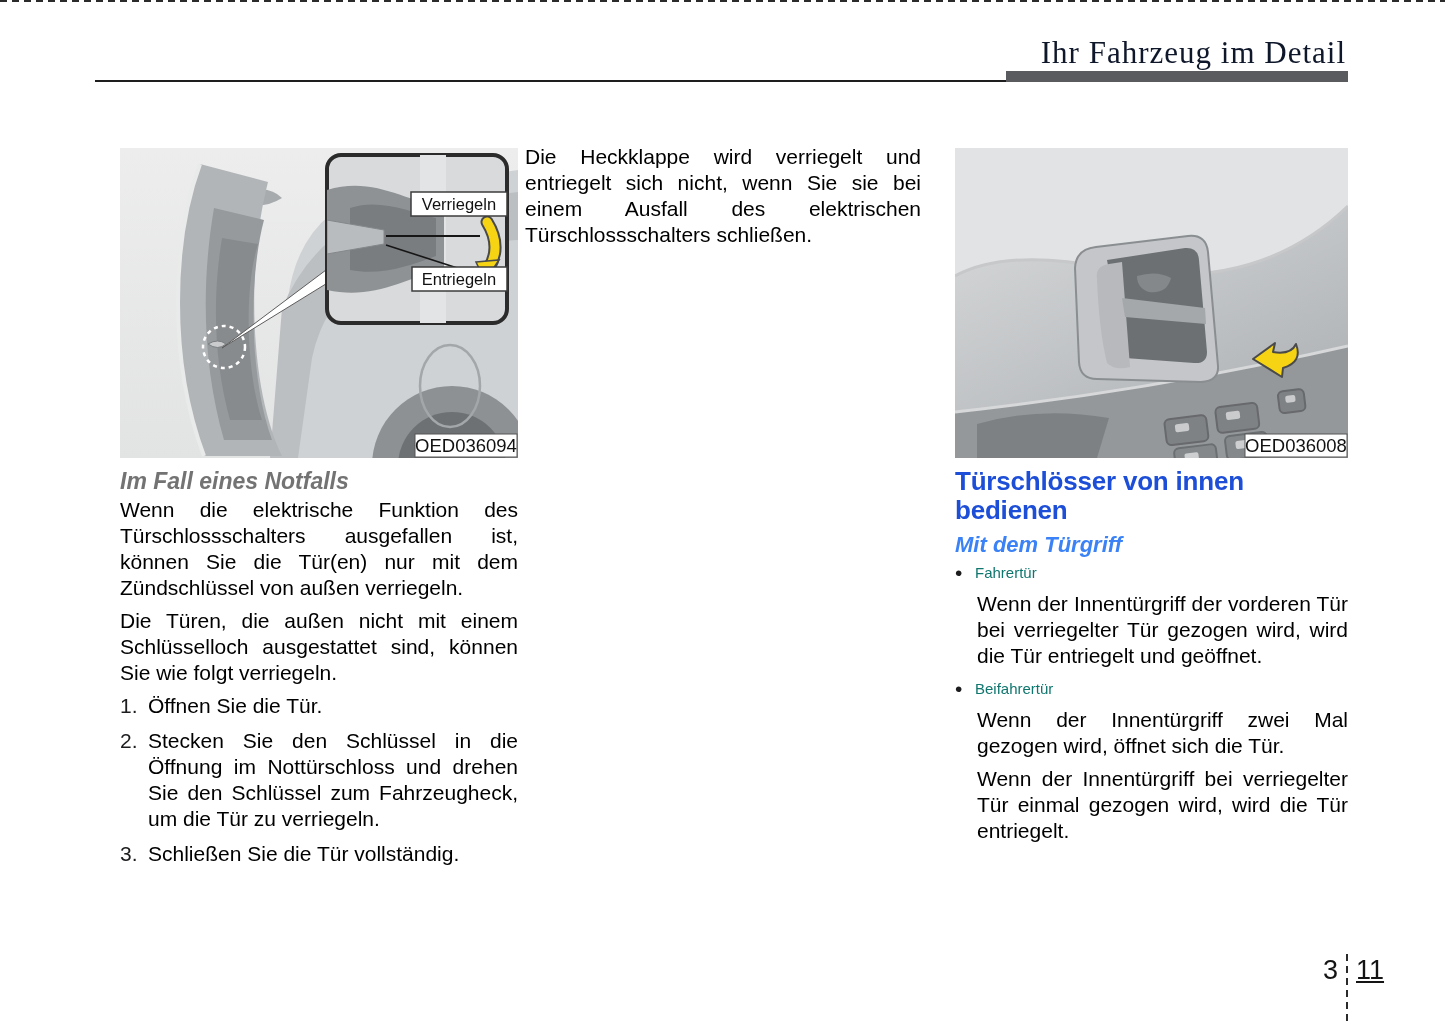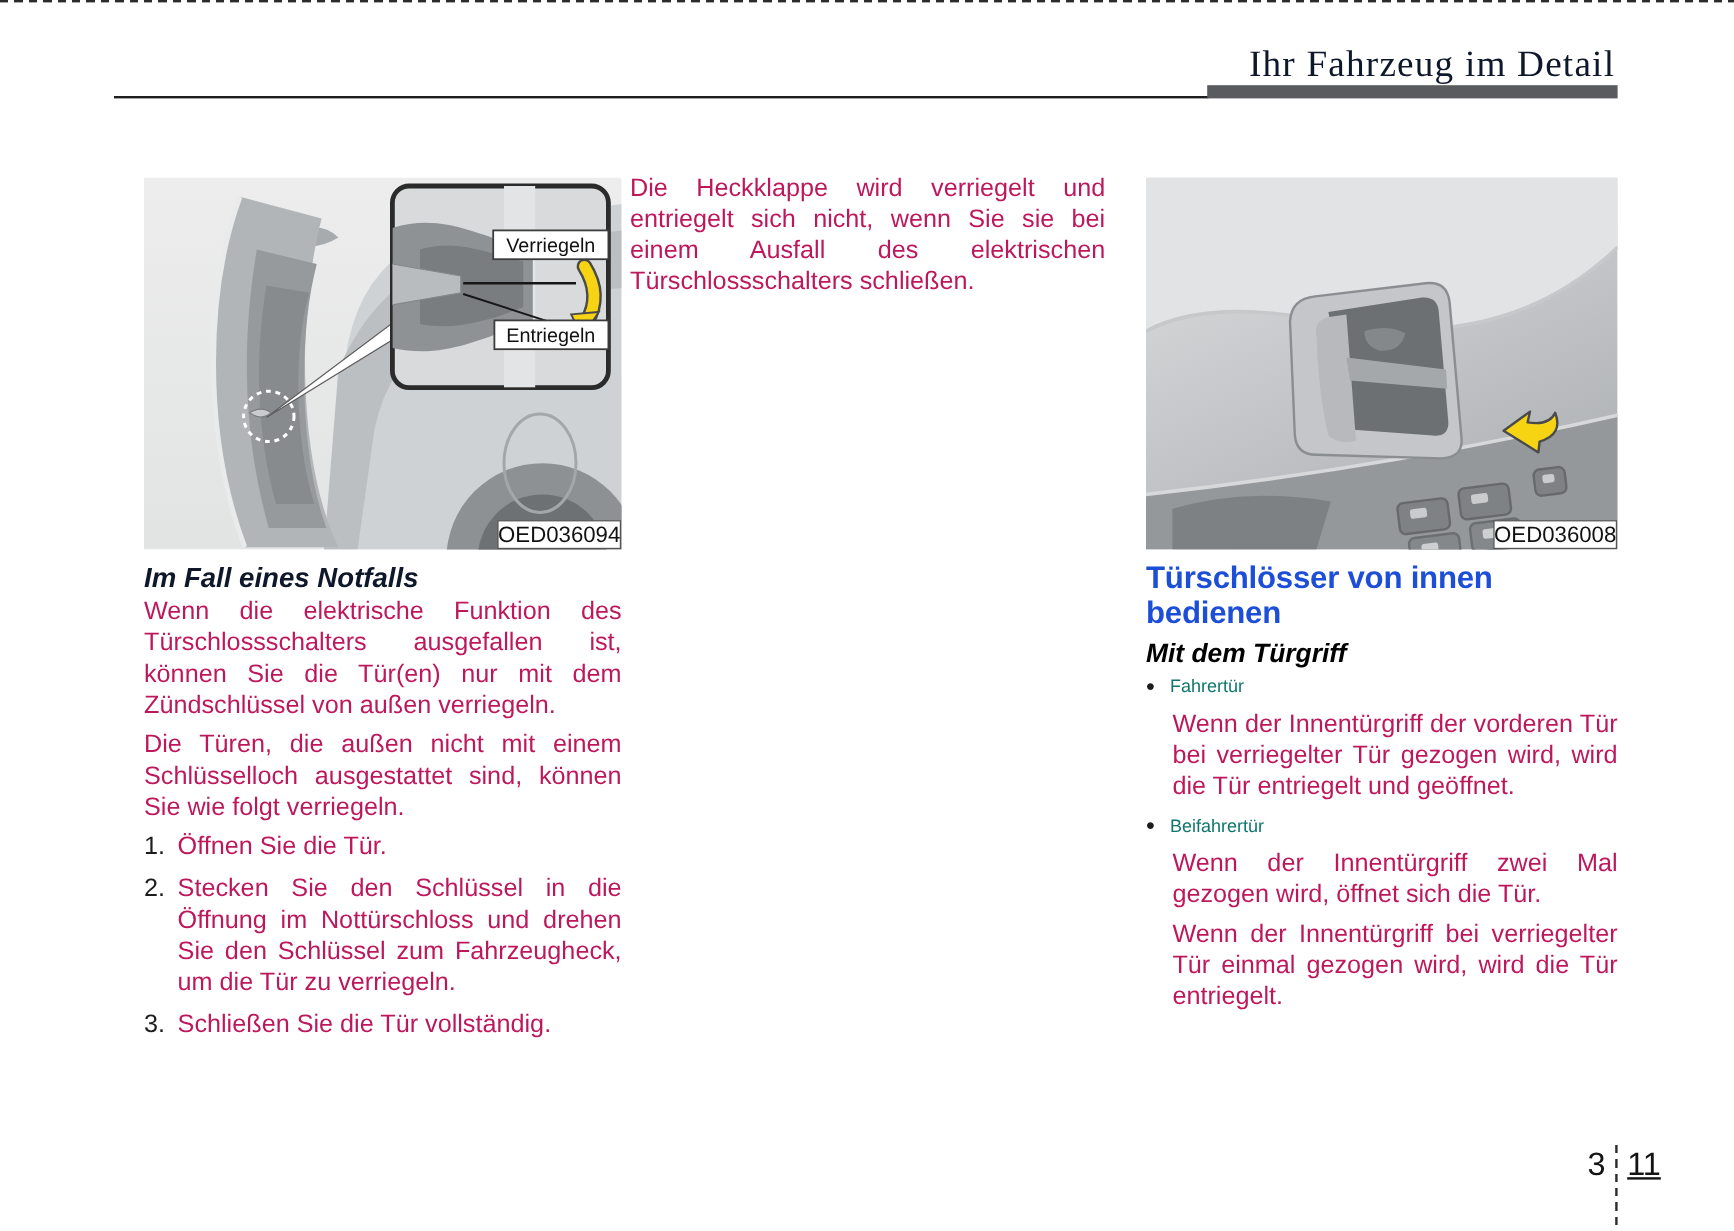--- a/index.html
+++ b/index.html
@@ -19,34 +19,34 @@
 
   
   .col { position:absolute; }
   #col-left  { left:104px;  top:148px; width:398px;margin-left:16px; }
   #col-mid   { left:525px; top:144px; width:396px; }
   #col-right { left:955px; top:148px; width:393px; }
 
   .figure { width:100%; height:310px; position:relative; }
   .figure svg { display:block; }
 
-  .body-text { font-size:21px; line-height:26px; color:#be185d; text-align:justify; }
+  .body-text { font-size:21px; line-height:26px; color:#000000; text-align:justify; }
   p.body-text { margin:0 0 7px 0; }
 
   h2.section-gray {
     font-size:23px; line-height:24px; font-weight:bold; font-style:italic;
-    color:#0f172a; margin:11px 0 4px 0;
+    color:#737373; margin:11px 0 4px 0;
   }
   h1.section-black {
     font-size:26px; line-height:29px; font-weight:bold; color:#1d4ed8;
     margin:9px 0 0 0; letter-spacing:-0.2px;
   }
   h3.sub-gray {
     font-size:22px; line-height:24px; font-weight:bold; font-style:italic;
-    color:#000000; margin:8px 0 1px 0;
+    color:#3b82f6; margin:8px 0 1px 0;
   }
 
   .step { display:flex; margin:0 0 9px 0; }
   .step-num  { flex:0 0 28px; font-size:21px; line-height:26px; color:#1c1c1e; }
   .step-text { flex:1; }
 
   .bullet-row  { display:flex; margin:3px 0 5px 0; }
   .bullet-char { flex:0 0 20px; font-size:21px; line-height:26px; color:#1c1c1e; }
   .bullet-title{ font-size:15px; line-height:26px; color:#0f766e; }
   .bullet-body { padding-left:22px; }

